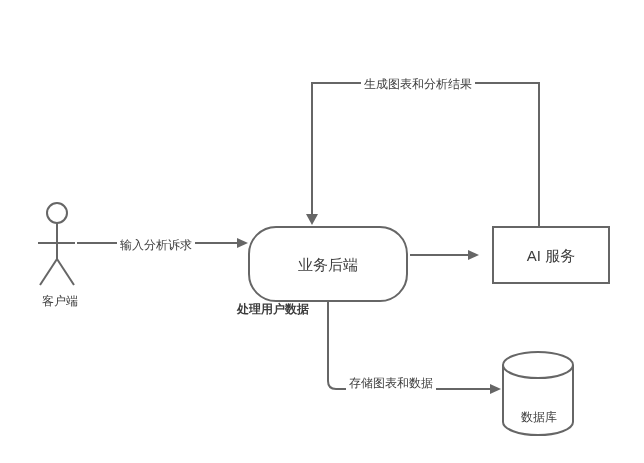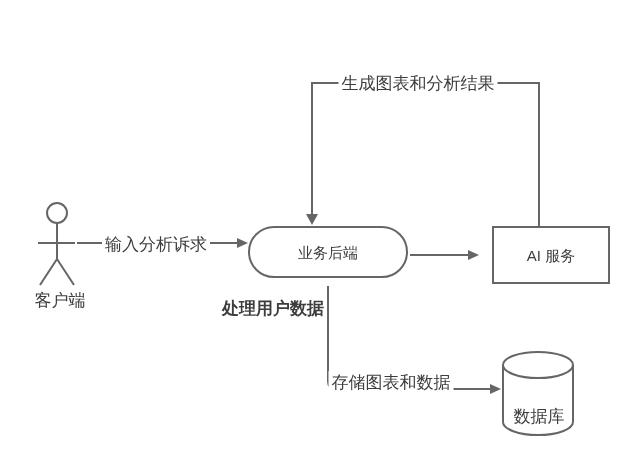--- a/index.html
+++ b/index.html
@@ -18,21 +18,21 @@
     border:2px solid #666666;
     background:#ffffff;
     display:flex;flex-direction:column;
     align-items:center;justify-content:center;
     font-size:15px;line-height:25px;
     text-align:center;
   }
   .lbl{
     position:absolute;
     transform:translate(-50%,-50%);
-    font-size:17px;line-height:24px;
+    font-size:12px;line-height:24px;
     white-space:nowrap;
     text-align:right;
     color:#3d3d3d;
   }
   .lbl.bg{background:#ffffff;padding:0 3px;}
 </style>
 </head>
 <body>
 
 <div id="canvas">
@@ -66,21 +66,21 @@
       <path d="M328,286 L328,381 Q328,389 336,389 L492,389"></path>
       <polygon points="501,389 490,384 490,394" fill="#666666" stroke="none"></polygon>
     </g>
 
     <g>
       <path d="M503,365 L503,422 A35,13 0 0 0 573,422 L573,365" fill="#ffffff"></path>
       <ellipse cx="538" cy="365" rx="35" ry="13" fill="#ffffff"></ellipse>
     </g>
   </svg>
 
-  <div class="node-box" style="left:248px;top:226px;width:160px;height:52px;border-radius:28px;">
+  <div class="node-box" style="left:248px;top:226px;width:160px;height:76px;border-radius:28px;">
     <div>业务后端</div>
   </div>
 
   <div class="node-box" style="left:492px;top:226px;width:118px;height:58px;">
     <div>AI 服务</div>
   </div>
 
   <div class="lbl" style="left:60px;top:302px;font-family:Liberation Mono, monospace;">客户端</div>
 
   <div class="lbl bg" style="left:156px;top:245px;">

